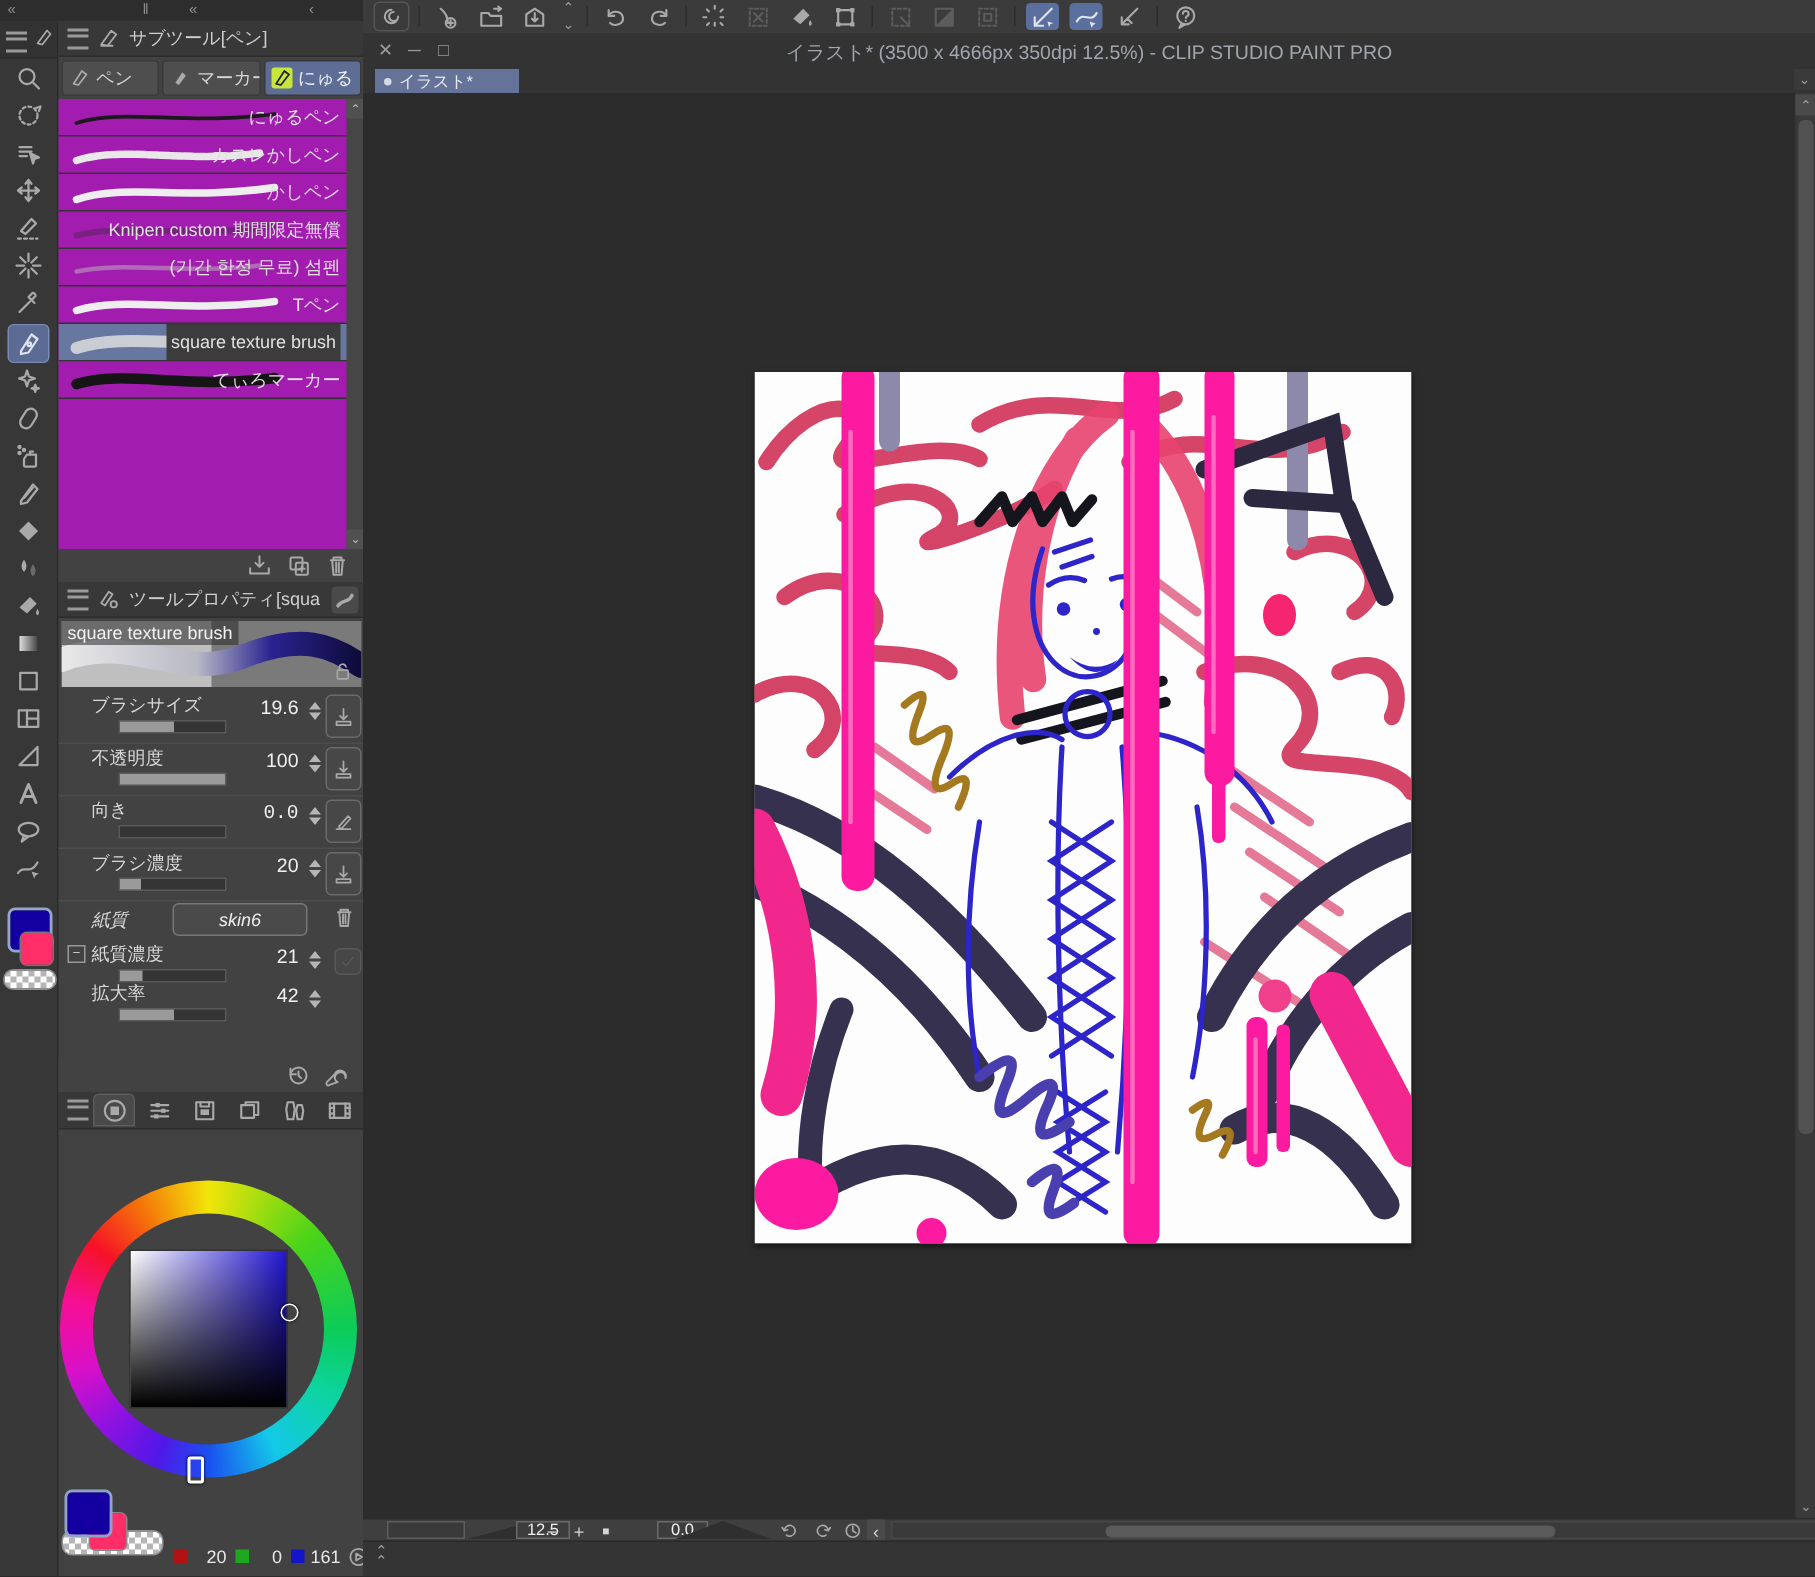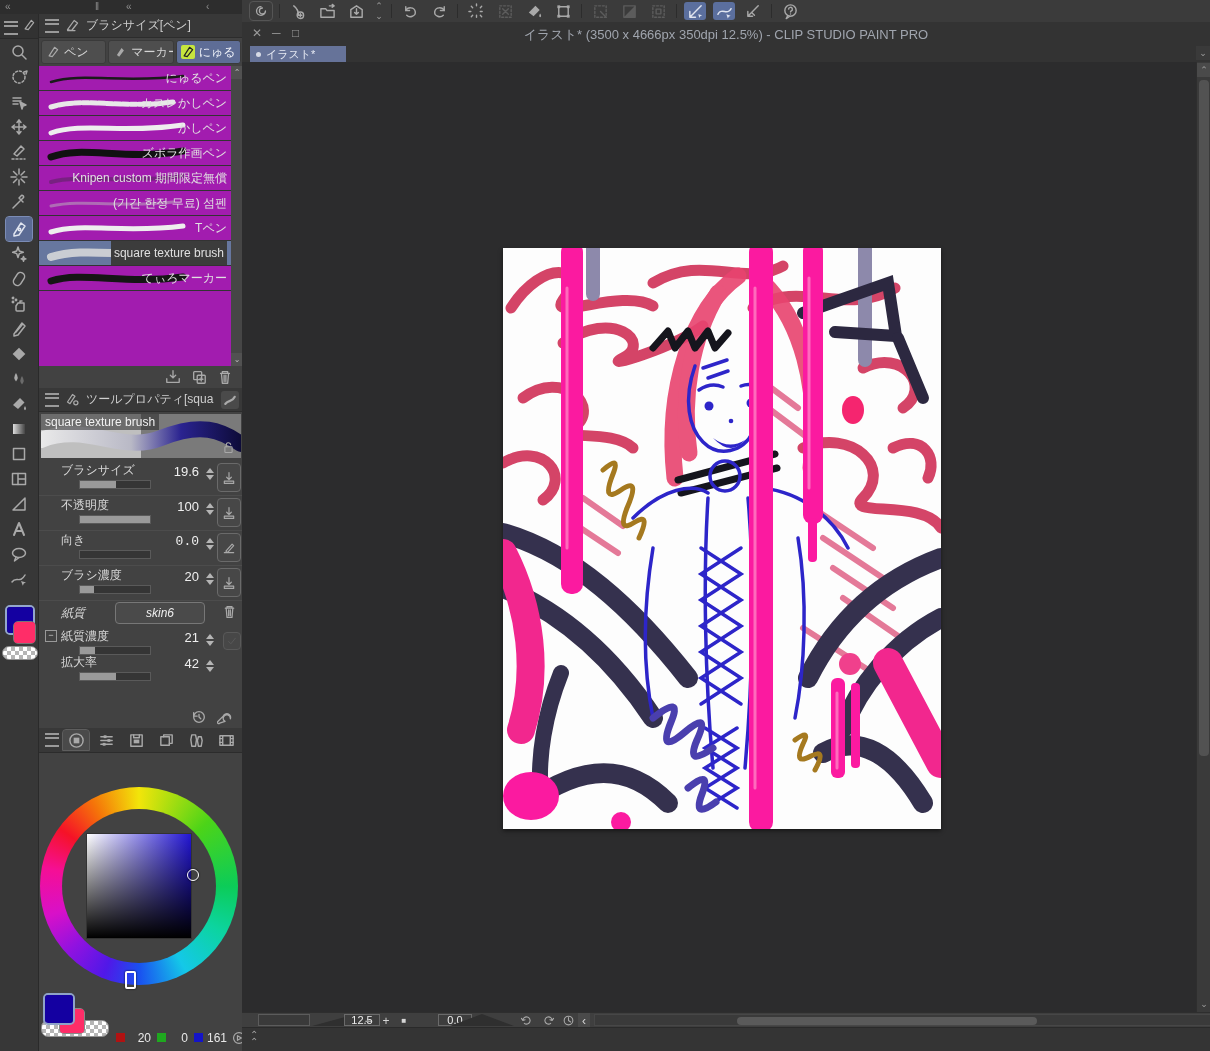--- a/index.html
+++ b/index.html
@@ -298,21 +298,21 @@
   </div>
 
   <div class="abs panel" style="left:38px;top:14px;width:204px;height:374px;">
     <div class="phdr">
       <div class="burger"></div>
       <span class="ic">
           <svg width="15" height="15" viewBox="0 0 18 18">
             <path d="M3,14 L11,3 l4,3 L8,15z M3,15 h9"></path>
           </svg>
         </span>
-      <span>ブラシサイズ[ペン]</span>
+      <span>サブツール[ペン]</span>
     </div>
     <div class="grouptabs">
       <div class="gtab">
           <span class="nib ic">
             <svg width="14" height="14" viewBox="0 0 18 18">
               <path d="M4,14 L11,3 l4,3 L8,15z"></path>
             </svg>
           </span>
           <span>ペン</span>
         </div>
@@ -344,26 +344,20 @@
           <svg width="150" height="20">
             <path d="M8,14 C40,4 80,16 130,9" stroke="#e8e8e8" stroke-width="5" fill="none" stroke-linecap="round" stroke-dasharray="6 2"></path>
           </svg>
           <span class="lbl">カスレかしペン</span>
         </div>
       <div class="brow">
           <svg width="150" height="20">
             <path d="M8,15 C40,4 80,16 140,7" stroke="#eee" stroke-width="5" fill="none" stroke-linecap="round"></path>
           </svg>
           <span class="lbl">かしペン</span>
-        </div>
-      <div class="brow">
-          <svg width="150" height="20">
-            <path d="M8,14 C40,2 80,18 140,8" stroke="#111" stroke-width="7" fill="none" stroke-linecap="round"></path>
-          </svg>
-          <span class="lbl">ズボラ作画ペン</span>
         </div>
       <div class="brow">
           <svg width="150" height="20">
             <path d="M8,14 C40,6 80,16 140,8" stroke="#2a2a2a" stroke-width="4" fill="none" opacity=".35" stroke-linecap="round"></path>
           </svg>
           <span class="lbl">Knipen custom 期間限定無償</span>
         </div>
       <div class="brow">
           <svg width="150" height="20">
             <path d="M8,13 C40,6 80,15 130,9" stroke="#bbb" stroke-width="3" fill="none" opacity=".5" stroke-linecap="round"></path>

